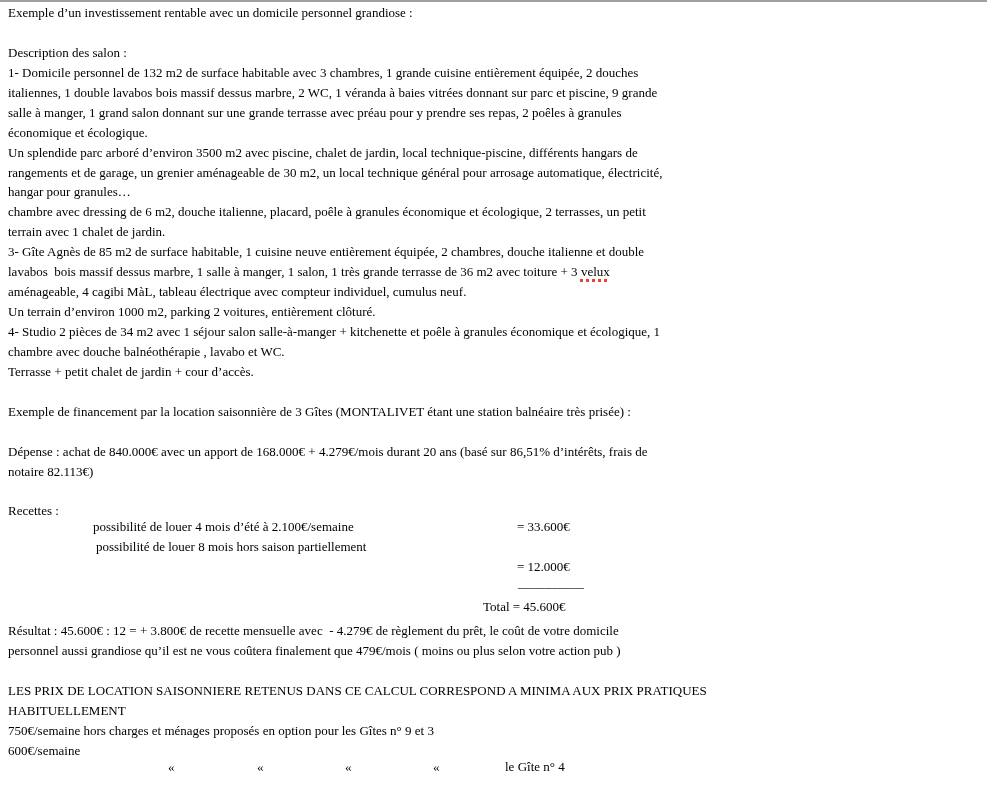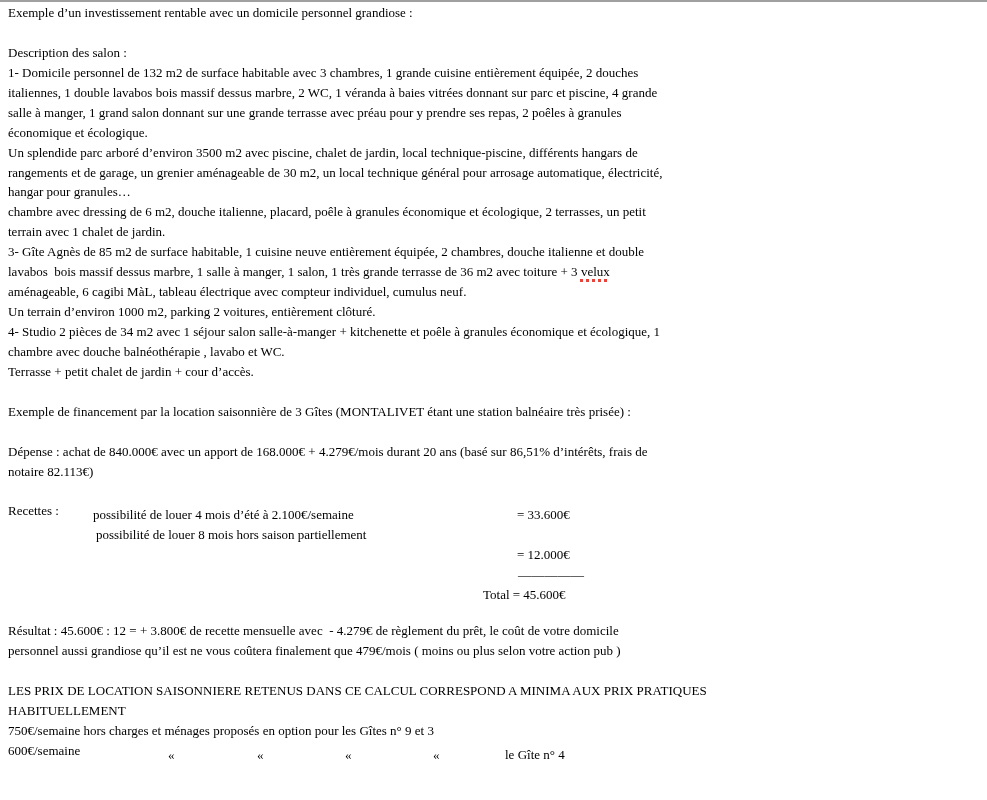--- a/index.html
+++ b/index.html
@@ -5,51 +5,51 @@
   html,body{margin:0;padding:0}
   body{width:987px;height:800px;background:#ffffff;overflow:hidden}
   .top-rule{position:absolute;top:0;left:0;width:987px;height:1.5px;background:var(--top_rule,#a0a0a0)}
   .page{
     position:relative;width:987px;height:800px;box-sizing:border-box;
     padding:3px 0 0 8px;
     font-family:Liberation Serif, serif;
     font-size:13px;line-height:19.95px;color:var(--text,#000000);
   }
   .ln{position:relative;height:19.95px;white-space:pre}
-  .abs{position:absolute;top:4px;white-space:pre}
+  .abs{position:absolute;top:16px;white-space:pre}
   .misspell{
     text-decoration-line:underline;
     text-decoration-style:dotted;
     text-decoration-color:var(--spellcheck_underline,#e8433a);
     text-decoration-thickness:2.5px;
     text-underline-offset:2.5px;
   }
   .sep{letter-spacing:-1.5px}
 </style>
 </head>
 <body>
 
 <div class="top-rule"></div>
 
 <div class="page">
   <div class="ln">Exemple d’un investissement rentable avec un domicile personnel grandiose :</div>
   <div class="ln"></div>
   <div class="ln">Description des salon :</div>
   <div class="ln">1- Domicile personnel de 132 m2 de surface habitable avec 3 chambres, 1 grande cuisine entièrement équipée, 2 douches</div>
-  <div class="ln">italiennes, 1 double lavabos bois massif dessus marbre, 2 WC, 1 véranda à baies vitrées donnant sur parc et piscine, 4 grande</div>
+  <div class="ln">italiennes, 1 double lavabos bois massif dessus marbre, 2 WC, 1 véranda à baies vitrées donnant sur parc et piscine, 9 grande</div>
   <div class="ln">salle à manger, 1 grand salon donnant sur une grande terrasse avec préau pour y prendre ses repas, 2 poêles à granules</div>
   <div class="ln">économique et écologique.</div>
   <div class="ln">Un splendide parc arboré d’environ 3500 m2 avec piscine, chalet de jardin, local technique-piscine, différents hangars de</div>
   <div class="ln">rangements et de garage, un grenier aménageable de 30 m2, un local technique général pour arrosage automatique, électricité,</div>
   <div class="ln">hangar pour granules…</div>
   <div class="ln">chambre avec dressing de 6 m2, douche italienne, placard, poêle à granules économique et écologique, 2 terrasses, un petit</div>
   <div class="ln">terrain avec 1 chalet de jardin.</div>
   <div class="ln">3- Gîte Agnès de 85 m2 de surface habitable, 1 cuisine neuve entièrement équipée, 2 chambres, douche italienne et double</div>
   <div class="ln"><span>lavabos  bois massif dessus marbre, 1 salle à manger, 1 salon, 1 très grande terrasse de 36 m2 avec toiture + 3 </span><span class="misspell">velux</span></div>
-  <div class="ln">aménageable, 6 cagibi MàL, tableau électrique avec compteur individuel, cumulus neuf.</div>
+  <div class="ln">aménageable, 4 cagibi MàL, tableau électrique avec compteur individuel, cumulus neuf.</div>
   <div class="ln">Un terrain d’environ 1000 m2, parking 2 voitures, entièrement clôturé.</div>
   <div class="ln">4- Studio 2 pièces de 34 m2 avec 1 séjour salon salle-à-manger + kitchenette et poêle à granules économique et écologique, 1</div>
   <div class="ln">chambre avec douche balnéothérapie , lavabo et WC.</div>
   <div class="ln">Terrasse + petit chalet de jardin + cour d’accès.</div>
   <div class="ln"></div>
   <div class="ln">Exemple de financement par la location saisonnière de 3 Gîtes (MONTALIVET étant une station balnéaire très prisée) :</div>
   <div class="ln"></div>
   <div class="ln">Dépense : achat de 840.000€ avec un apport de 168.000€ + 4.279€/mois durant 20 ans (basé sur 86,51% d’intérêts, frais de</div>
   <div class="ln">notaire 82.113€)</div>
   <div class="ln"></div>

